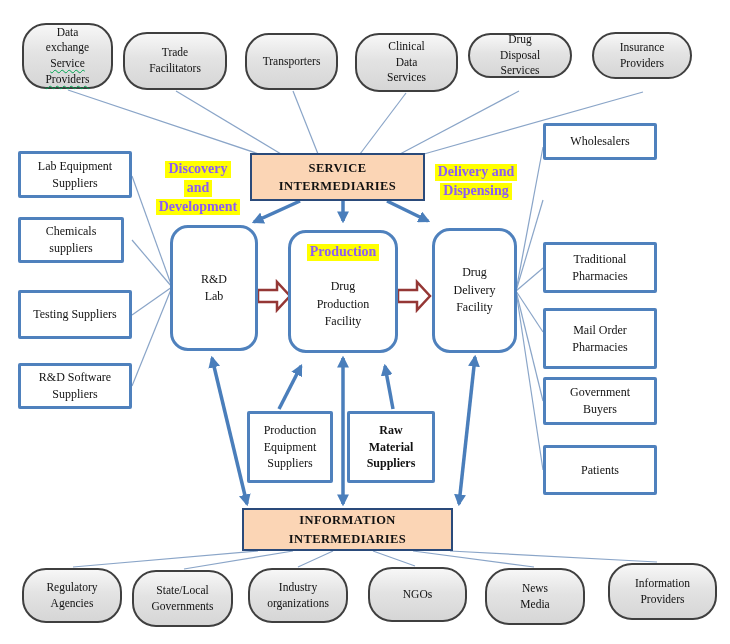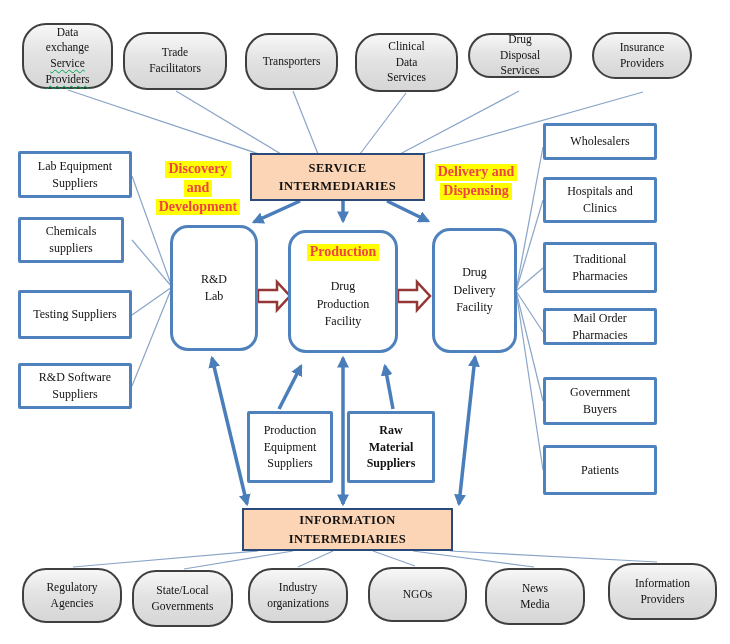--- a/index.html
+++ b/index.html
@@ -25,21 +25,21 @@
   .fbox{
     background:#fff;border:3.5px solid #4f81bd;border-radius:18px;
     font-size:12px;line-height:1.45;
   }
   
   .ibox{
     background:#fbd5b5;border:2.5px solid #2a4a7a;
     font-size:12.5px;font-weight:bold;letter-spacing:.4px;line-height:1.45;
   }
   
-  .stage{position:absolute;z-index:3;text-align:center;font-weight:bold;font-size:14px;line-height:1.2;color:#ef4444;}
+  .stage{position:absolute;z-index:3;text-align:center;font-weight:bold;font-size:14px;line-height:1.2;color:#8b5cf6;}
   .hl{display:inline-block;background:#ffff00;padding:0 3px;margin:1px 0;}
   .wavy{text-decoration:underline;text-decoration-style:wavy;text-decoration-color:#00a651;text-decoration-thickness:1px;text-underline-offset:2px;}
 </style>
 </head>
 <body>
 
 <div id="canvas">
 
   <svg id="connectors" viewBox="0 0 730 644" xmlns="http://www.w3.org/2000/svg">
     <defs>
@@ -174,29 +174,25 @@
   </div>
   <div class="node fbox" style="left:432px;top:228px;width:85px;height:125px;">
     <span class="lbl">Drug
 Delivery
 Facility</span>
   </div>
 
   <div class="node wbox" style="left:543px;top:123px;width:114px;height:37px;">
     <span class="lbl">Wholesalers</span>
   </div>
-  <div class="node wbox" style="left:543px;top:177px;width:114px;height:46px;">
-    <span class="lbl">Hospitals and
-Clinics</span>
-  </div>
   <div class="node wbox" style="left:543px;top:242px;width:114px;height:51px;">
     <span class="lbl">Traditional
 Pharmacies</span>
   </div>
-  <div class="node wbox" style="left:543px;top:308px;width:114px;height:37px;">
+  <div class="node wbox" style="left:543px;top:308px;width:114px;height:61px;">
     <span class="lbl">Mail Order
 Pharmacies</span>
   </div>
   <div class="node wbox" style="left:543px;top:377px;width:114px;height:48px;">
     <span class="lbl">Government
 Buyers</span>
   </div>
   <div class="node wbox" style="left:543px;top:445px;width:114px;height:50px;">
     <span class="lbl">Patients</span>
   </div>

